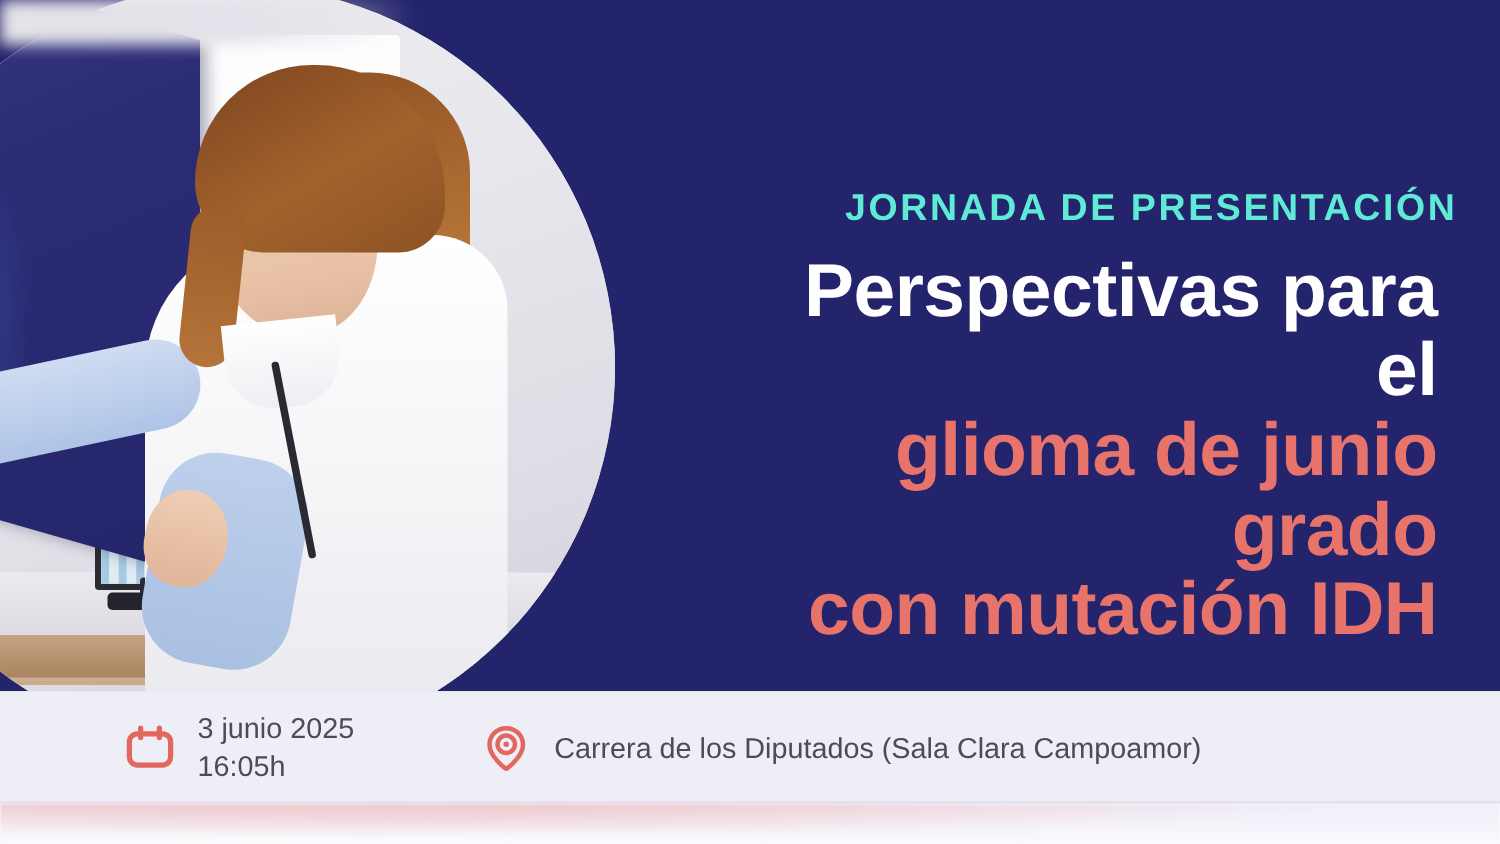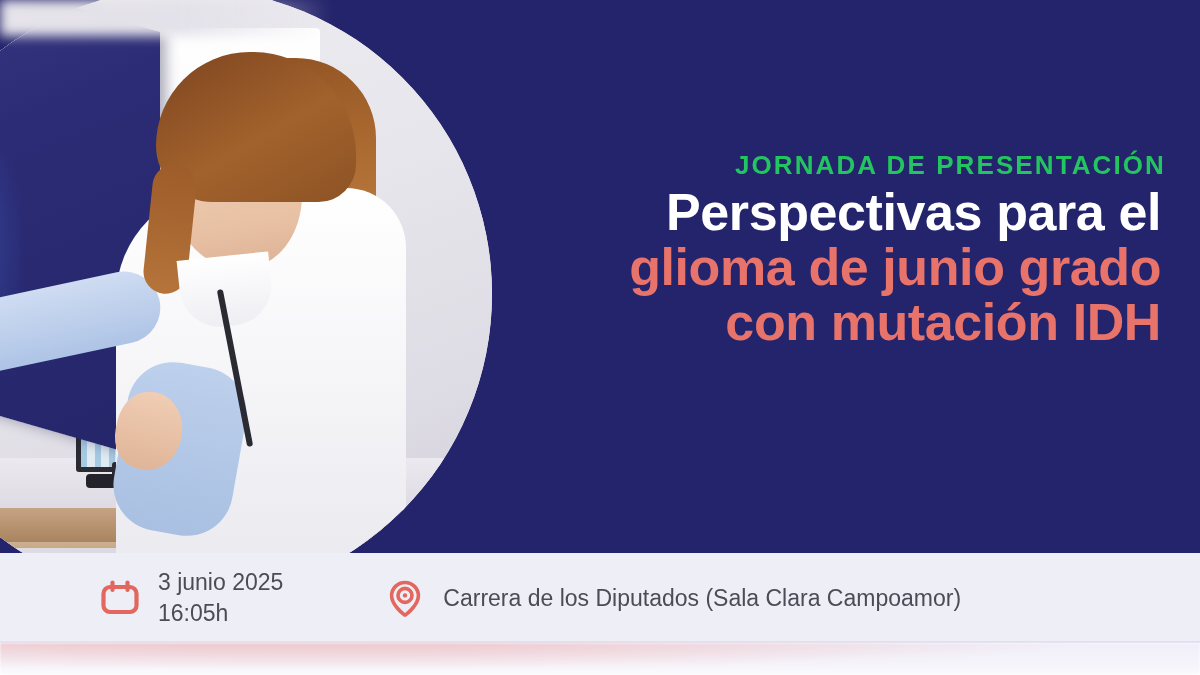--- a/index.html
+++ b/index.html
@@ -169,31 +169,31 @@
 
   
   .text-block {
     position: absolute;
     right: 34px;
     top: 150px;
     width: 600px;
     text-align: right;
   }
   .kicker {
-    color: #22c55e;
-    font-size: 26px;
+    color: #5eead4;
+    font-size: 30px;
     font-weight: 700;
     letter-spacing: 2.1px;
     line-height: 1.16;
     text-transform: uppercase;
     margin: 0 0 4px 0;
   }
   .headline {
-    margin: 5px;
-    font-size: 52px;
+    margin: 16px;
+    font-size: 60px;
     font-weight: 700;
     line-height: 1.06;
     letter-spacing: -0.4px;
   }
   .headline .l-white { color: #ffffff; display: block; }
   .headline .l-coral { color: #e8736a; display: block; }
 
   
   .infobar {
     position: absolute;

